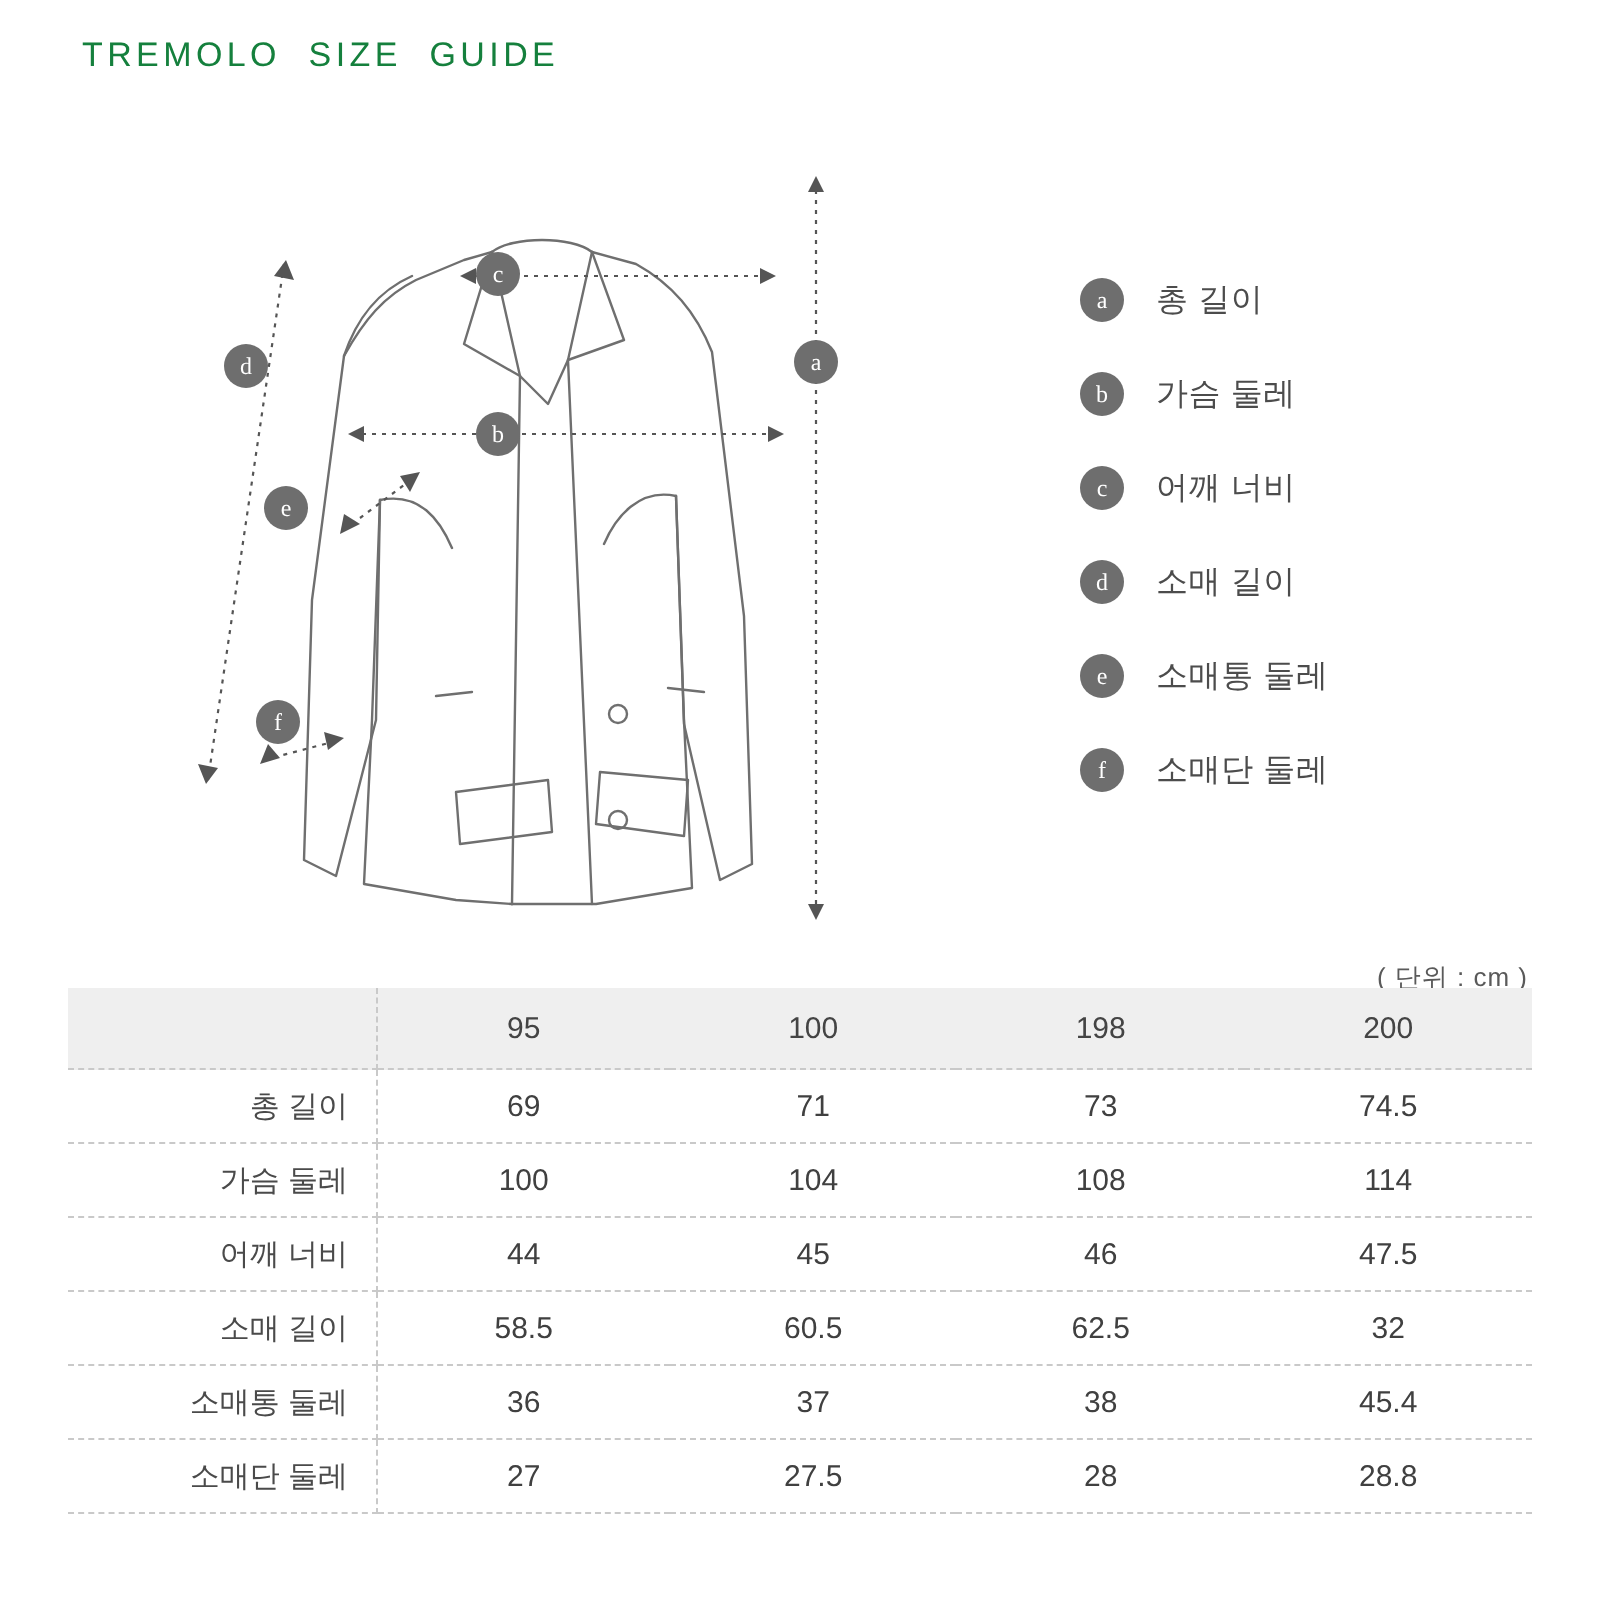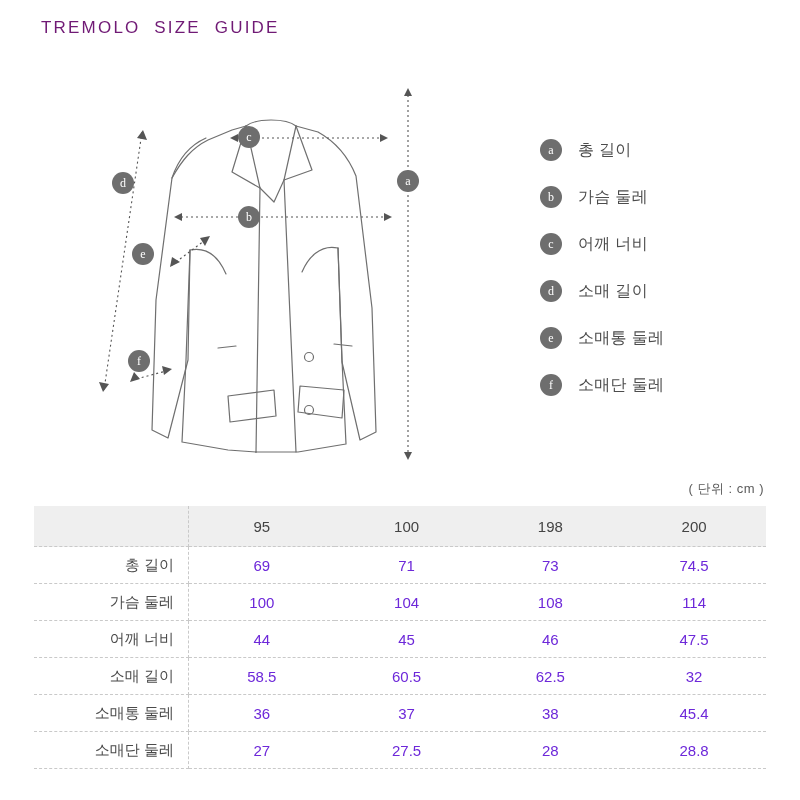--- a/index.html
+++ b/index.html
@@ -19,21 +19,21 @@
     position: relative;
     width: 800px;
     height: 800px;
   }
   .title {
     position: absolute;
     left: 41px;
     top: 18px;
     font-size: 17px;
     letter-spacing: 2.2px;
-    color: #701a75;
+    color: #15803d;
     font-weight: 400;
     white-space: pre;
   }
   .illustration {
     position: absolute;
     left: 60px;
     top: 60px;
     width: 400px;
     height: 420px;
   }
@@ -72,32 +72,32 @@
     position: absolute;
     right: 36px;
     top: 480px;
     font-size: 13px;
     color: #5a5a5a;
     letter-spacing: 0.5px;
   }
   table.size-table {
     position: absolute;
     left: 34px;
-    top: 506px;
+    top: 494px;
     width: 732px;
     border-collapse: collapse;
     font-size: 15px;
   }
   table.size-table th, table.size-table td {
     border-bottom: 1px dashed #c9c9c9;
     padding: 0;
     height: 36px;
     text-align: center;
     font-weight: 400;
-    color: #6d28d9;
+    color: #404040;
   }
   table.size-table thead th {
     background: #efefef;
     border-bottom: 1px dashed #c9c9c9;
     height: 40px;
     font-size: 15px;
     color: #444;
   }
   table.size-table thead th:first-child {
     background: #efefef;

